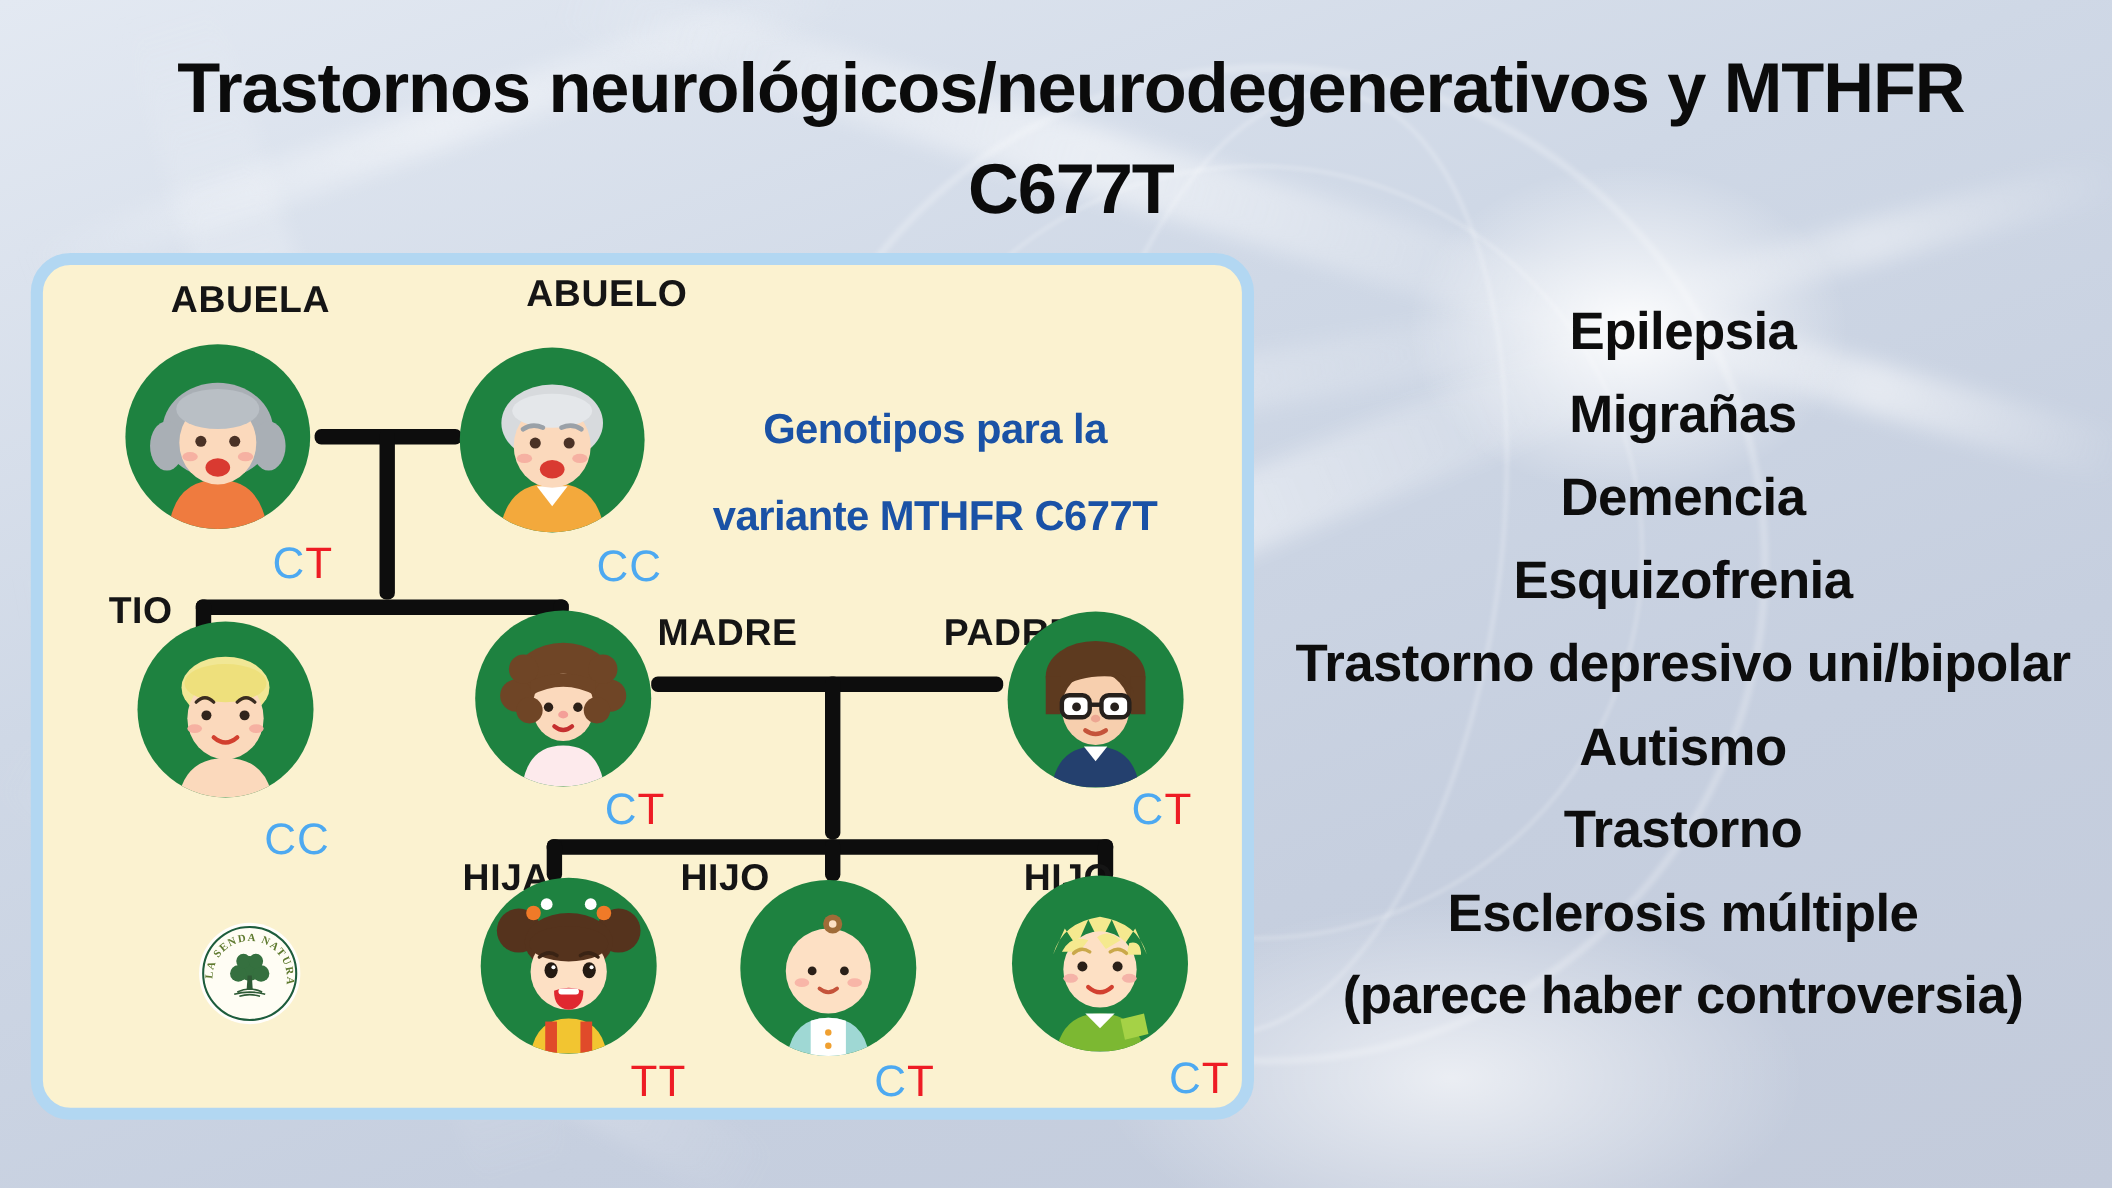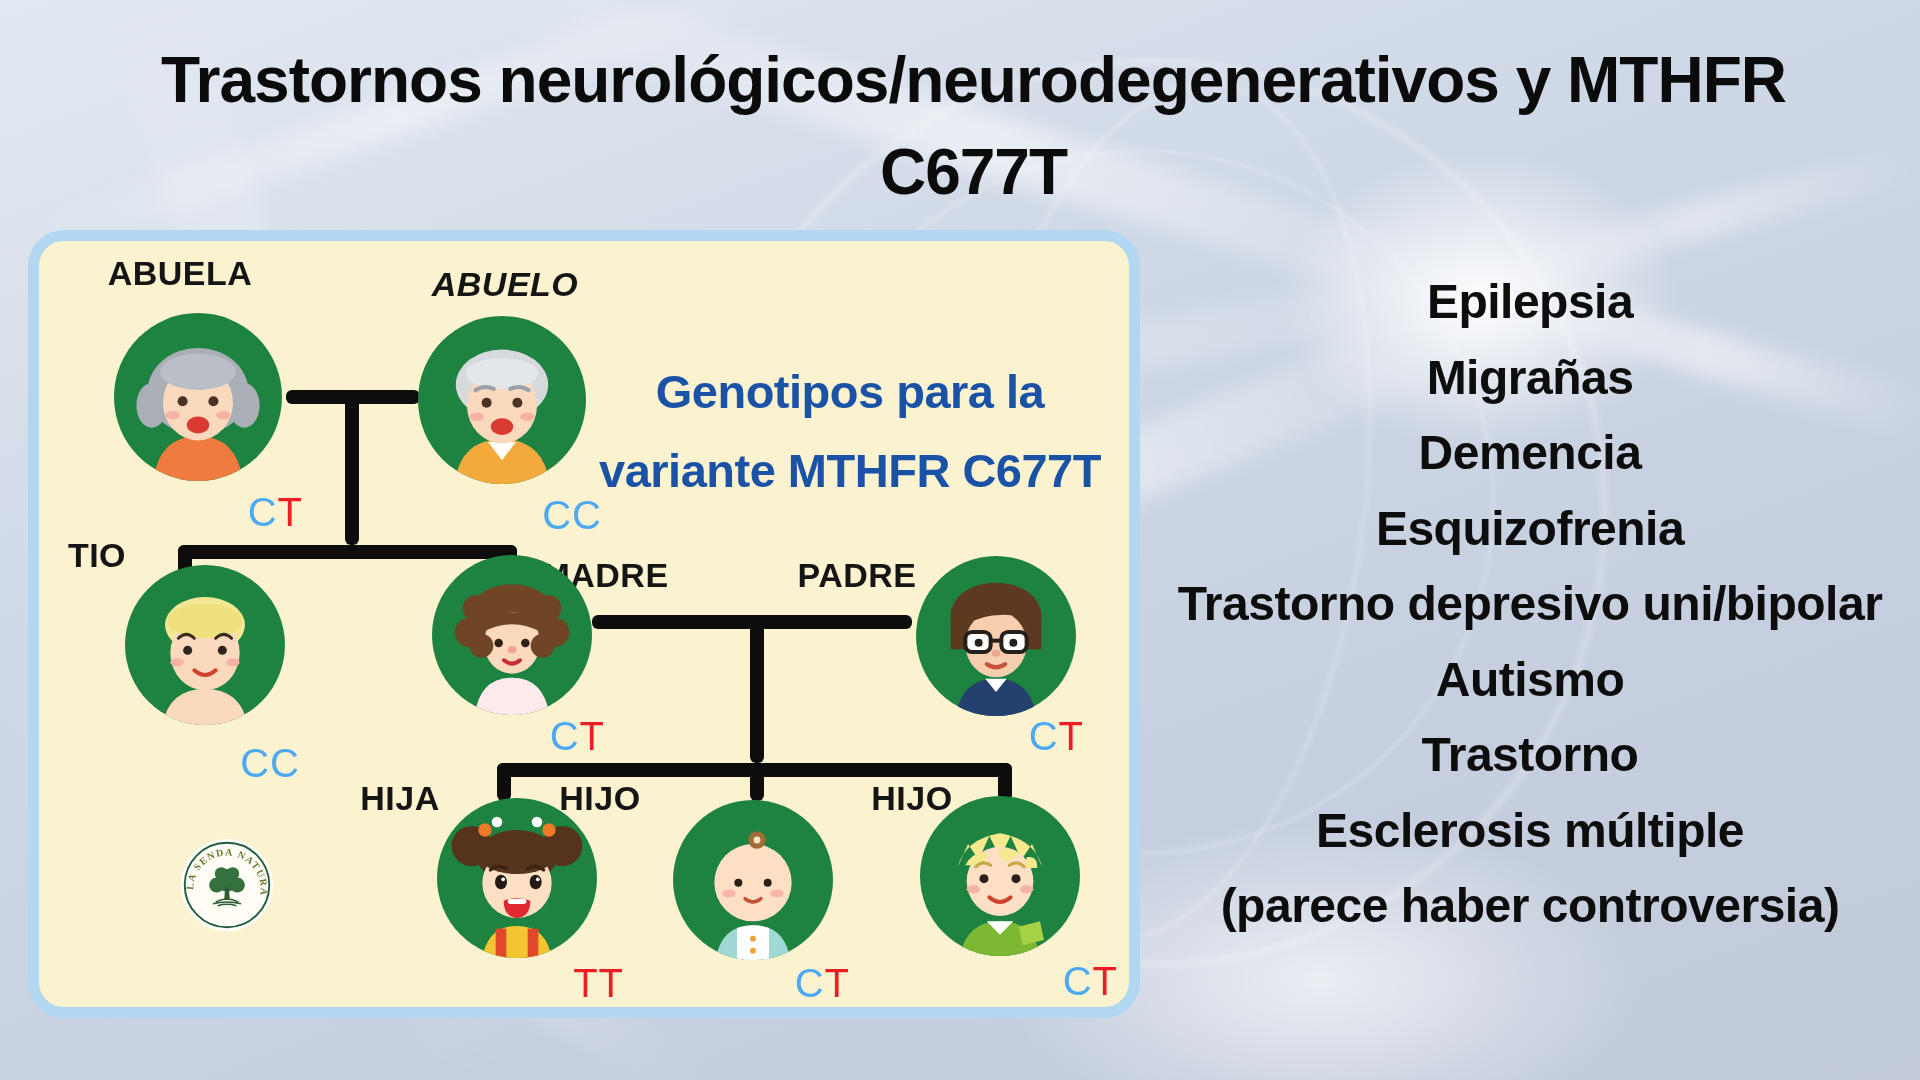--- a/index.html
+++ b/index.html
@@ -7,29 +7,29 @@
          font-family:"Liberation Sans","DejaVu Sans",sans-serif;
          background:linear-gradient(160deg,#e3e9f2 0%,#cfd8e6 38%,#c6cfdf 70%,#c3cbdb 100%);}
   .beam{position:absolute;background:linear-gradient(90deg,rgba(255,255,255,0),rgba(255,255,255,.85),rgba(255,255,255,0));
         filter:blur(9px);pointer-events:none;}
   .arc{position:absolute;border-radius:50%;pointer-events:none;}
   .flare{position:absolute;pointer-events:none;}
   .title{position:absolute;left:0;top:34px;width:100%;box-sizing:border-box;padding-left:27px;
          text-align:center;color:#0b0b0b;font-weight:bold;font-size:64px;line-height:92px;letter-spacing:-1px;}
   .panel{position:absolute;left:28px;top:230px;width:1112px;height:788px;box-sizing:border-box;
          background:#fbf2d0;border:11px solid #b2d7f2;border-radius:36px;}
-  .plabel{position:absolute;text-align:center;font-weight:bold;font-size:34px;color:#151515;letter-spacing:.5px;}
+  .plabel{position:absolute;text-align:right;font-weight:bold;font-size:34px;color:#151515;letter-spacing:.5px;}
   .circle{position:absolute;border-radius:50%;background:#1e8240;overflow:hidden;}
   .d168{width:168px;height:168px;} .d160{width:160px;height:160px;}
   .circle svg{display:block;width:100%;height:100%;}
   .geno{position:absolute;width:200px;text-align:right;font-weight:normal;font-size:40px;line-height:58px;letter-spacing:1px;}
   .al-c{color:#4da9f1;} .al-t{color:#ee1c24;}
   .tline{position:absolute;background:#0d0d0d;border-radius:6px;}
   .heading{position:absolute;left:565px;top:352px;width:570px;text-align:center;
-           color:#1a52a6;font-weight:bold;font-size:47px;line-height:79px;letter-spacing:-.5px;}
+           color:#1a52a6;font-weight:bold;font-size:38px;line-height:79px;letter-spacing:-.5px;}
   .watermark{position:absolute;left:498px;top:588px;width:520px;text-align:center;
              color:#7c7c6e;font-weight:bold;font-size:29px;}
   .disorders{position:absolute;left:1140px;top:264px;width:780px;text-align:center;}
   .disorders div{font-weight:bold;font-size:48px;line-height:75.5px;color:#0d0d0d;white-space:nowrap;letter-spacing:-.5px;}
   .logo{position:absolute;left:180px;top:838px;width:94px;height:94px;}
 </style>
 </head>
 <body>
 
 <div class="stage">
@@ -88,21 +88,21 @@
         <circle cx="71" cy="63" r="3.6" fill="#4a3226"></circle>
       <ellipse cx="42" cy="73" rx="5" ry="3" fill="#f6b1a2"></ellipse>
         <ellipse cx="78" cy="73" rx="5" ry="3" fill="#f6b1a2"></ellipse>
       <ellipse cx="60" cy="80" rx="8" ry="6" fill="#d93a31"></ellipse>
     </svg>
   </div>
   <div class="geno" style="left:103px;top:483px;">
     <span class="al-c">C</span><span class="al-t">T</span>
   </div>
 
-  <div class="plabel" style="left:385px;top:265px;width:240px;font-style:italic;">ABUELO</div>
+  <div class="plabel" style="left:385px;top:248px;width:240px;">ABUELO</div>
   <div class="circle d168" style="left:418px;top:316px;">
     <svg viewBox="0 0 120 120">
       <ellipse cx="60" cy="49" rx="33" ry="25" fill="#d7dadd"></ellipse>
       <path d="M26,120 Q30,88 60,88 Q90,88 94,120 Z" fill="#f3a93c"></path>
       <path d="M50,90 L60,103 L70,90 Z" fill="#ffffff"></path>
       <ellipse cx="60" cy="64" rx="25" ry="27" fill="#fbd9bc"></ellipse>
       <ellipse cx="60" cy="41" rx="26" ry="11" fill="#e4e7ea"></ellipse>
       <path d="M41,53 q6,-4 13,-1" stroke="#9aa1a8" stroke-width="3" fill="none" stroke-linecap="round"></path>
       <path d="M66,52 q7,-3 13,1" stroke="#9aa1a8" stroke-width="3" fill="none" stroke-linecap="round"></path>
       <circle cx="49" cy="62" r="3.6" fill="#4a3226"></circle>

